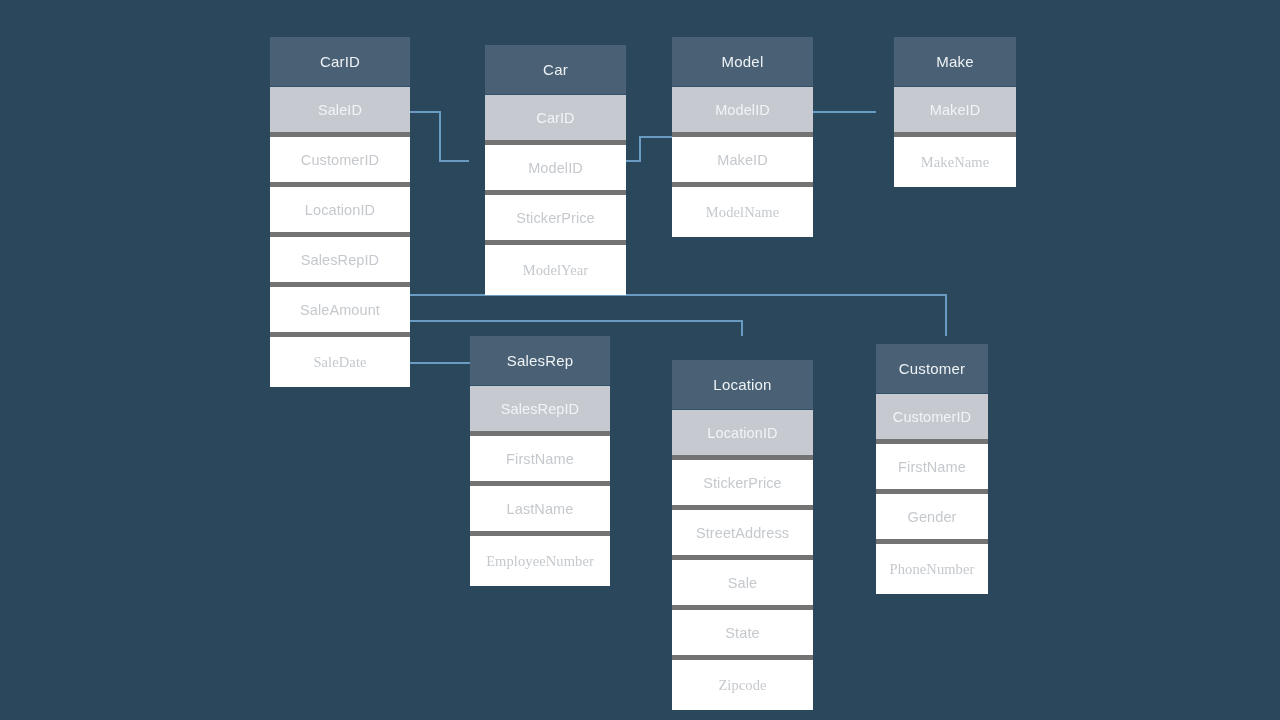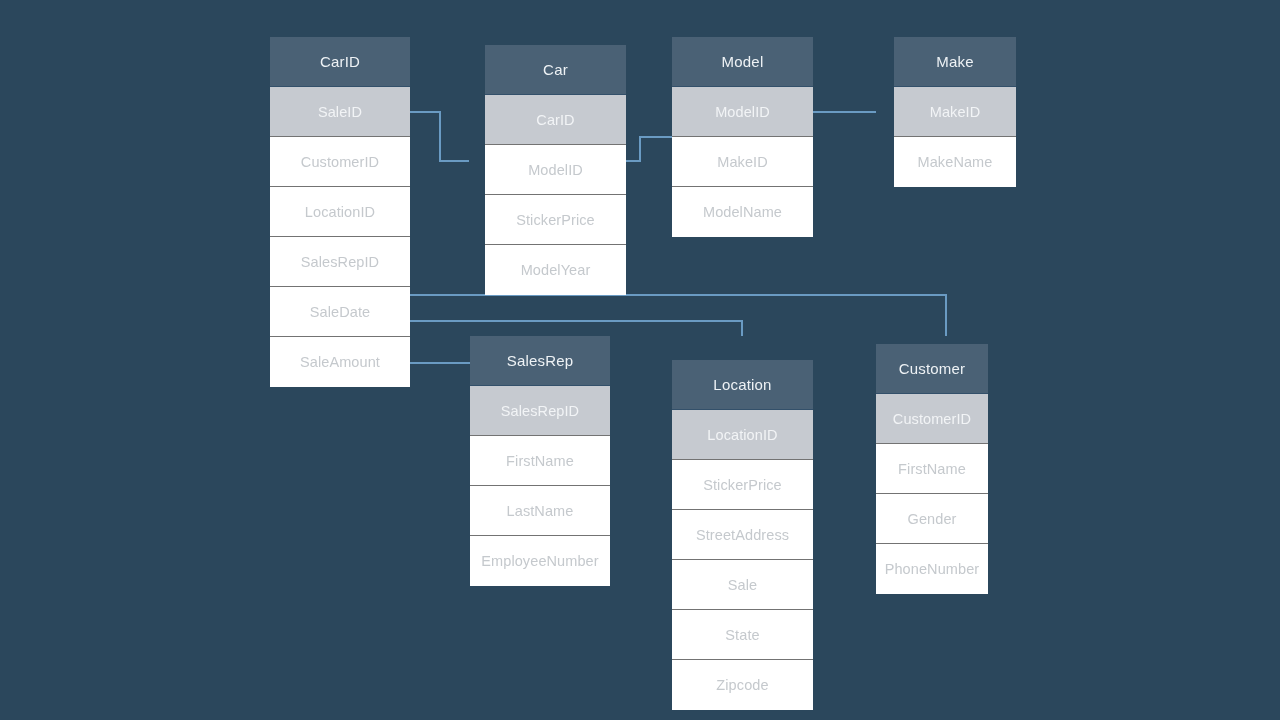--- a/index.html
+++ b/index.html
@@ -44,30 +44,31 @@
   }
   .attr-row {
     box-sizing: border-box;
     height: 50px;
     background: #ffffff;
     color: #c5c9cd;
     font-size: 14.5px;
     display: flex;
     align-items: center;
     justify-content: center;
-    border-bottom: 1px solid #737373;
+    border-bottom: 5px solid #737373;
     letter-spacing: 0.1px;
     white-space: nowrap;
   }
   .attr-row.pk {
     background: #c6cad0;
     color: #f2f4f6;
   }
   .attr-row:last-child {
     border-bottom: none;
+    font-family: Liberation Serif, serif;
   }
 </style>
 </head>
 <body>
 
 <div id="canvas">
   <svg id="connector-layer" viewBox="0 0 1280 720">
       <polyline points="410,112 440,112 440,161 469,161" fill="none" stroke="#6a9bc3" stroke-width="2"></polyline>
       <polyline points="609,161 640,161 640,137 672,137" fill="none" stroke="#6a9bc3" stroke-width="2"></polyline>
       <polyline points="813,112 876,112" fill="none" stroke="#6a9bc3" stroke-width="2"></polyline>
@@ -75,22 +76,22 @@
       <polyline points="410,321 742,321 742,336" fill="none" stroke="#6a9bc3" stroke-width="2"></polyline>
       <polyline points="410,363 470,363" fill="none" stroke="#6a9bc3" stroke-width="2"></polyline>
     </svg>
   <div id="entity-layer">
       <div class="entity" style="left: 270px; top: 37px; width: 140px;">
         <div class="entity-header">CarID</div>
         <div class="attr-row pk">SaleID</div>
         <div class="attr-row">CustomerID</div>
         <div class="attr-row">LocationID</div>
         <div class="attr-row">SalesRepID</div>
+        <div class="attr-row">SaleAmount</div>
         <div class="attr-row">SaleDate</div>
-        <div class="attr-row">SaleAmount</div>
       </div>
       <div class="entity" style="left: 485px; top: 37px; width: 141px; margin-top: 8px;">
         <div class="entity-header">Car</div>
         <div class="attr-row pk">CarID</div>
         <div class="attr-row">ModelID</div>
         <div class="attr-row">StickerPrice</div>
         <div class="attr-row">ModelYear</div>
       </div>
       <div class="entity" style="left: 672px; top: 37px; width: 141px;">
         <div class="entity-header">Model</div>

